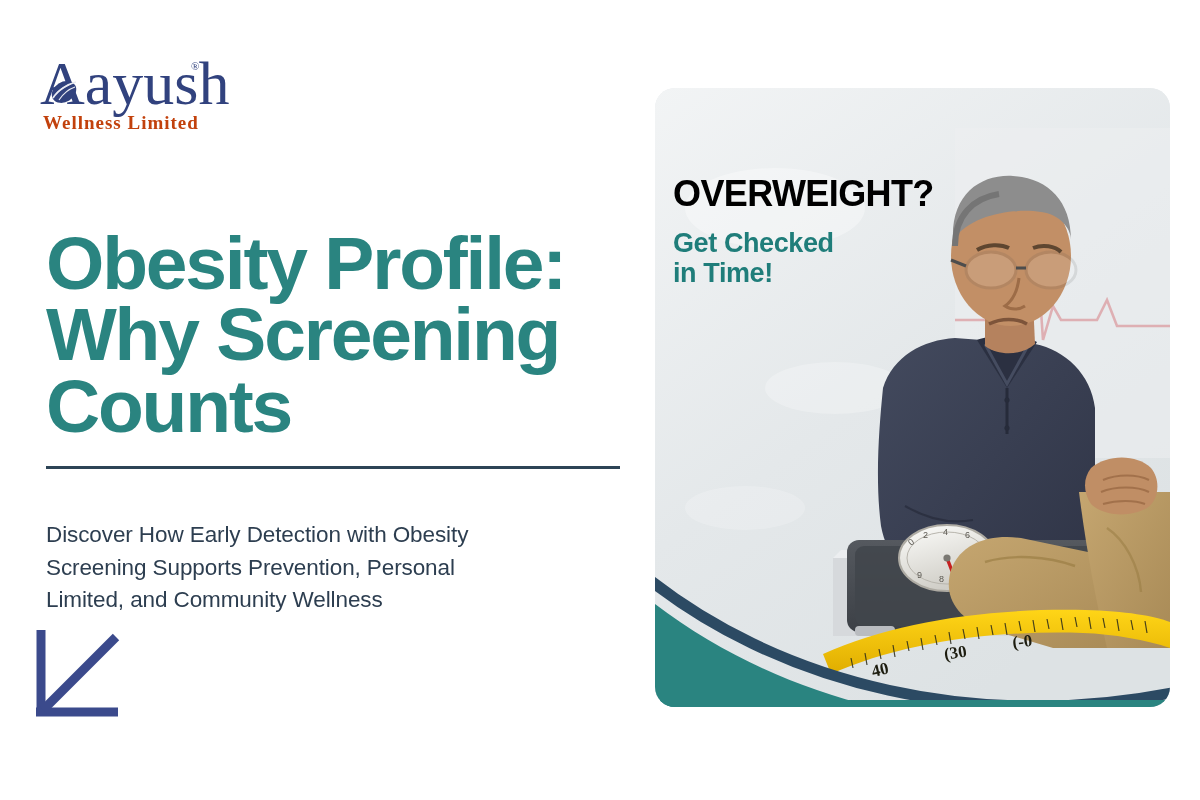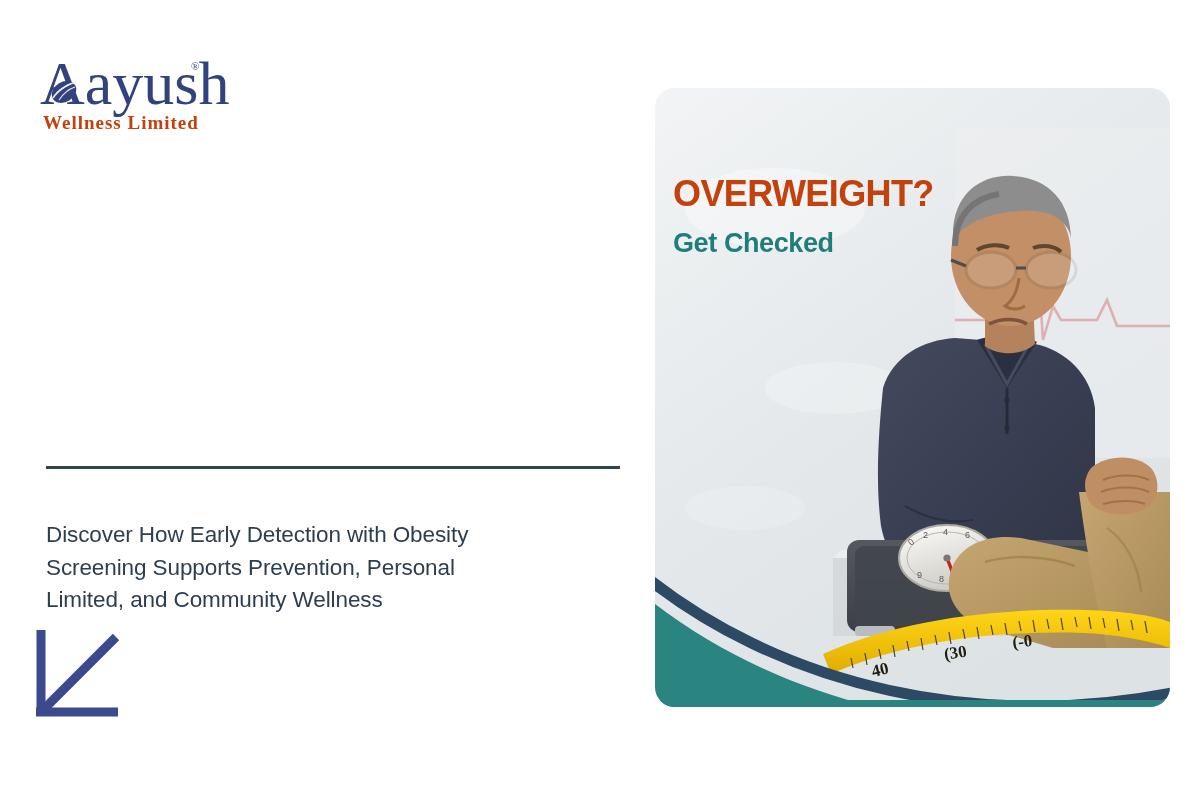--- a/index.html
+++ b/index.html
@@ -51,21 +51,21 @@
     background:#e9ecee;
   }
   .card-svg { position:absolute; inset:0; width:100%; height:100%; display:block; }
 
   .badge {
     position:absolute; left:18px; top:88px; width:330px;
     pointer-events:none;
   }
   .badge-main {
     display:block; font-size:36px; font-weight:700;
-    color:#c2410c; letter-spacing:-0.6px; line-height:1.0;
+    color:#000000; letter-spacing:-0.6px; line-height:1.0;
     white-space:nowrap;
   }
   .badge-sub {
     display:block; margin-top:16px;
     font-size:27px; font-weight:700; color:#1F7D7A;
     line-height:1.12; letter-spacing:-0.4px;
   }
   .badge-sub span { display:block; white-space:nowrap; }
 </style>
 </head>
@@ -80,20 +80,25 @@
         <ellipse cx="26" cy="44" rx="13" ry="10" transform="rotate(-32 26 44)" fill="#31427E"></ellipse>
         <path d="M15 50 C20 42 30 36 38 34" stroke="#e9ebf2" stroke-width="1.6" fill="none"></path>
         <path d="M18 46 C22 41 28 38 33 36" stroke="#e9ebf2" stroke-width="1.2" fill="none"></path>
         <path d="M21 52 C25 46 31 41 37 39" stroke="#e9ebf2" stroke-width="1.2" fill="none"></path>
       </g>
       <text x="153" y="22" font-family="Liberation Serif, serif" font-size="11" fill="#31427E">®</text>
     </svg>
     <div class="logo-sub">Wellness Limited</div>
   </div>
 
+  <h1 class="headline">
+    <span class="ln">Obesity Profile:</span>
+    <span class="ln">Why Screening</span>
+    <span class="ln">Counts</span>
+  </h1>
 
   <div class="divider"></div>
 
   <p class="subtitle">
     <span class="sl">Discover How Early Detection with Obesity</span>
     <span class="sl">Screening Supports Prevention, Personal</span>
     <span class="sl">Limited, and Community Wellness</span>
   </p>
 
   <svg class="arrow-glyph" viewBox="0 0 100 92">
@@ -263,17 +268,18 @@
         <path d="M-20 480 C120 598 330 648 540 600 L540 640 L-20 640 Z" fill="none" stroke="#2C4A63" stroke-width="11"></path>
         <path d="M-20 500 C120 618 330 668 540 620 L540 640 L-20 640 Z" fill="#2A8480"></path>
         <rect x="-20" y="612" width="560" height="40" fill="#2A8480"></rect>
       </g>
     </svg>
 
     <div class="badge">
       <span class="badge-main">OVERWEIGHT?</span>
       <span class="badge-sub">
         <span>Get Checked</span>
+        <span>in Time!</span>
       </span>
     </div>
   </div>
 
 </div>
 
 </body></html>

